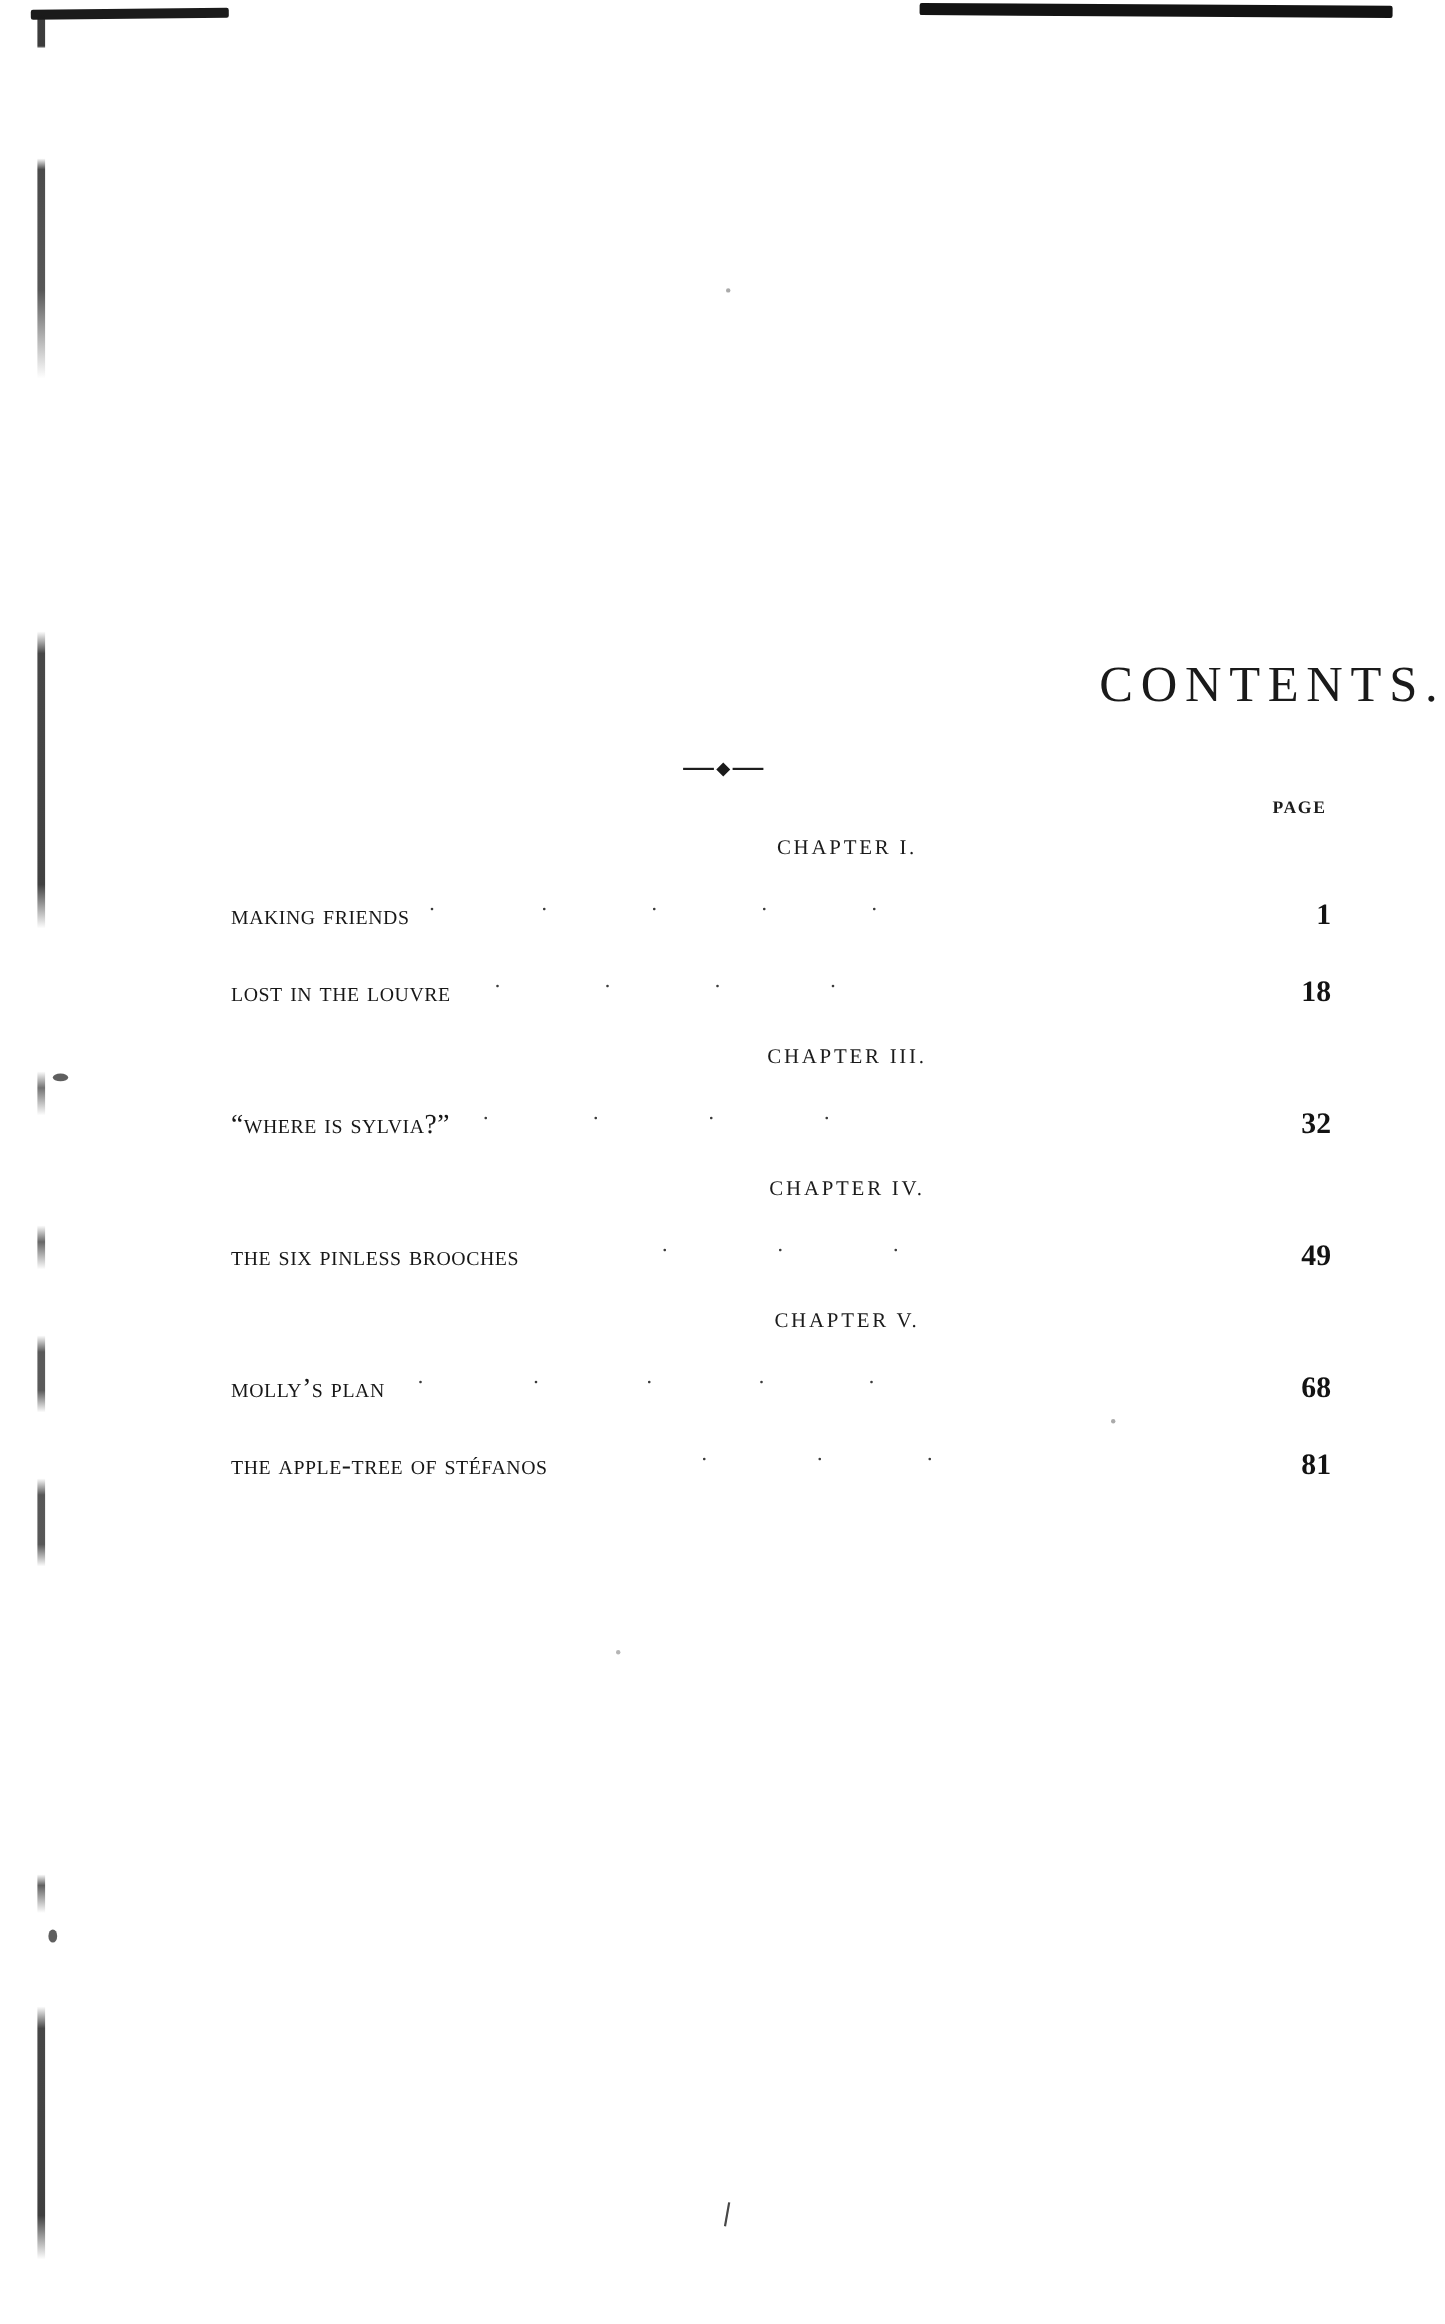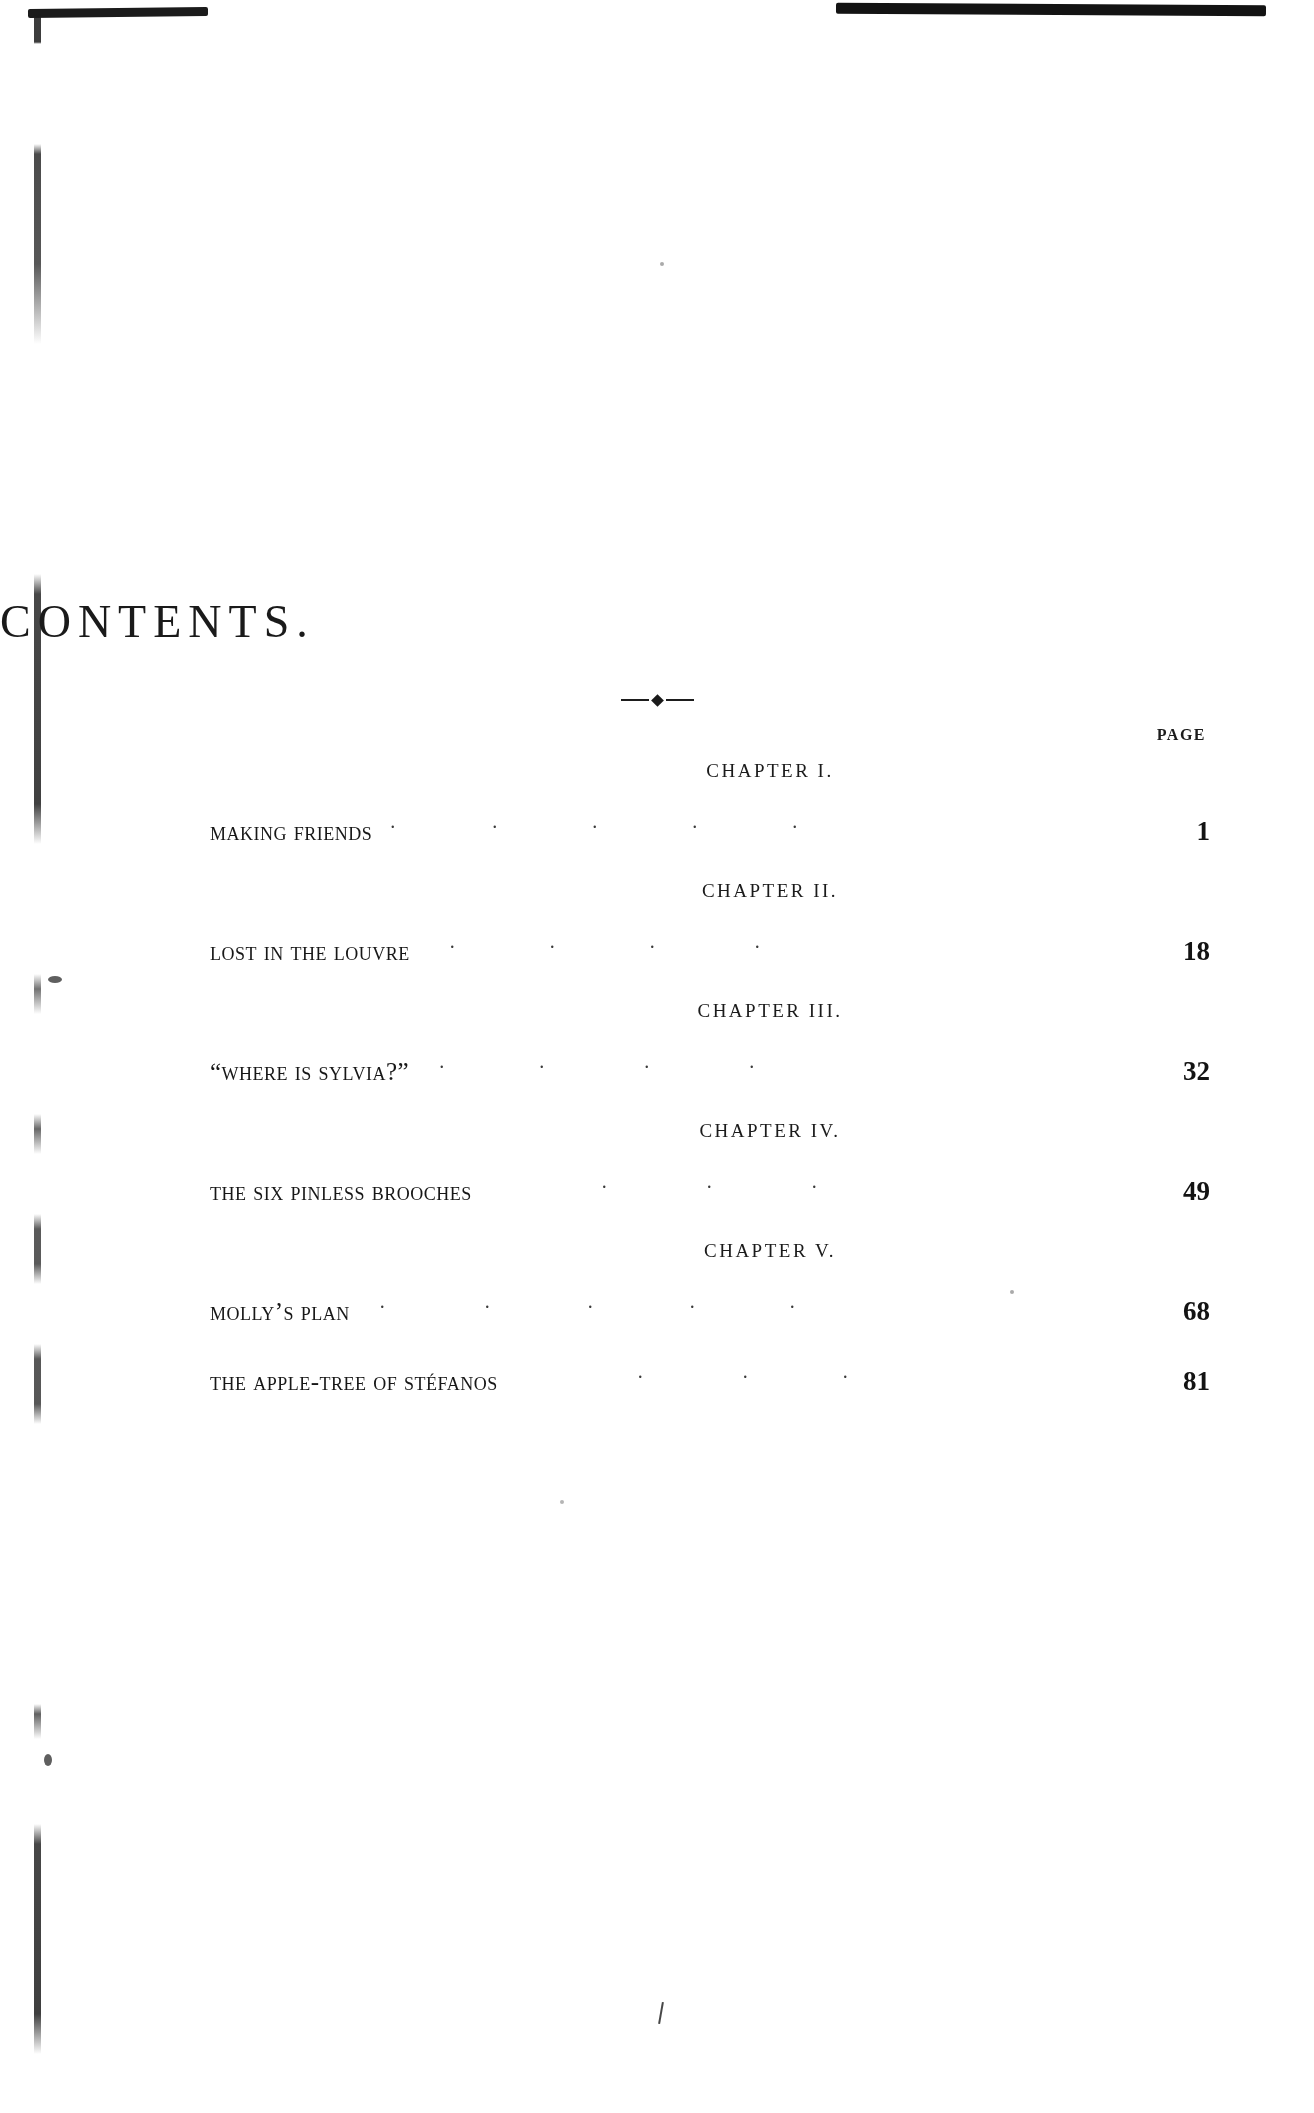--- a/index.html
+++ b/index.html
@@ -77,21 +77,21 @@
     left: 0;
     top: 0;
     width: 1314px;
     height: 2113px;
   }
   .contents-title {
     position: absolute;
     left: 0;
     top: 595px;
     width: 1314px;
-    text-align: left;
+    text-align: right;
     font-family: "Liberation Serif", serif;
     font-size: 46px;
     letter-spacing: 7px;
     font-weight: 400;
     color: #1a1a1a;
   }
   .rule-ornament {
     position: absolute;
     left: 0;
     top: 690px;
@@ -223,21 +223,20 @@
             <span style="left:120px;">.</span>
             <span style="left:220px;">.</span>
             <span style="left:320px;">.</span>
             <span style="left:420px;">.</span>
         </div>
         <div class="entry-page">1</div>
       </div>
     </div>
 
     <div class="chapter-block">
-      <div class="chapter-heading">CHAPTER II.</div>
       <div class="entry-row">
         <div class="entry-title">Lost in the Louvre</div>
         <div class="leaders">
           <span style="left:40px;">.</span>
             <span style="left:140px;">.</span>
             <span style="left:240px;">.</span>
             <span style="left:345px;">.</span>
         </div>
         <div class="entry-page">18</div>
       </div>

